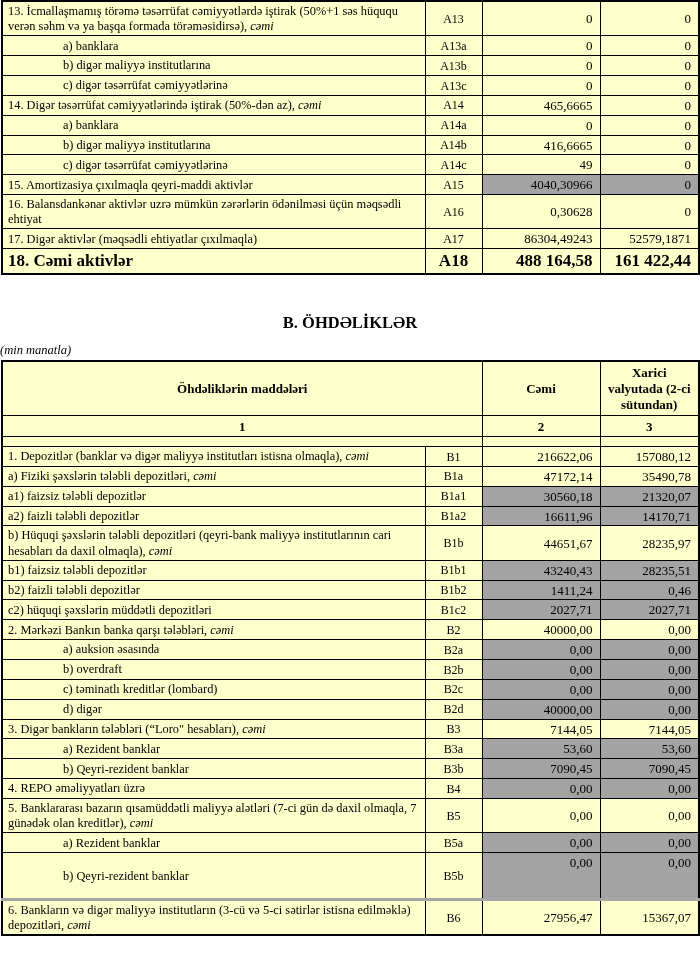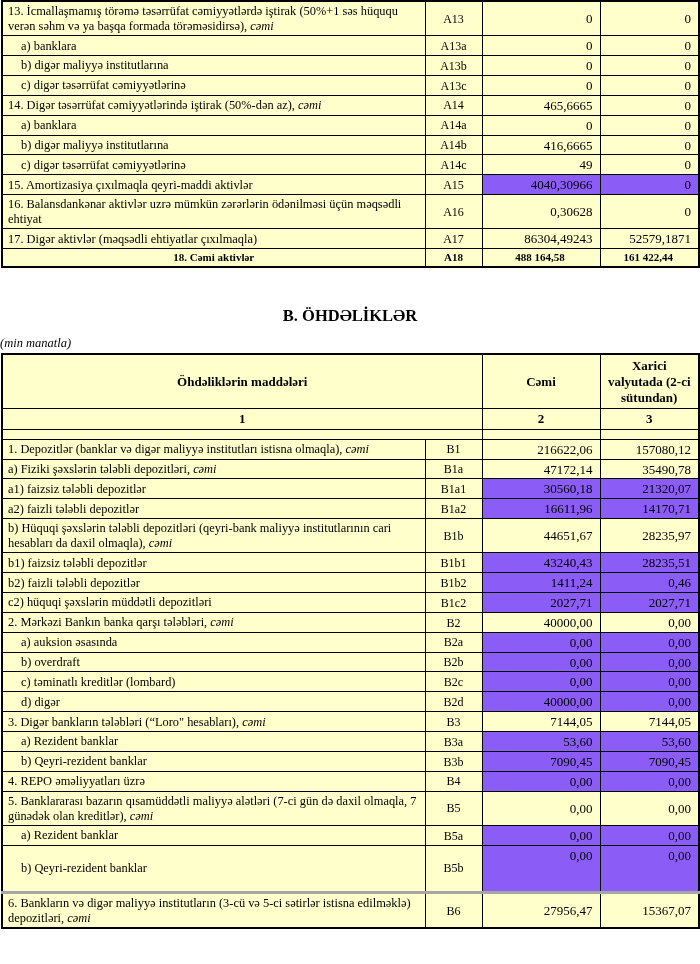--- a/index.html
+++ b/index.html
@@ -25,25 +25,25 @@
     background:#ffffcc;
     padding:2px 5px 1px 5px;
     font-size:12.4px;
     line-height:1.22;
     vertical-align:middle;
     overflow:hidden;
   }
   td.c-label{text-align:left;}
   td.lv1{}
   td.lv2{}
-  td.lv3{padding-left:18px;margin-left:20px;}
+  td.lv3{padding-left:60px;margin-left:20px;}
   td.c-code{text-align:center;font-size:12px;}
   td.c-val{text-align:right;font-size:13px;padding-right:7px;}
-  td.white{background:#8b5cf6;}
-  tr.bold td{font-weight:bold;font-size:11px;text-align:center;}
+  td.white{background:#a3a3a3;}
+  tr.bold td{font-weight:bold;font-size:17px;}
   tr.tall td{height:42px;border-bottom:3px solid #a6a6a6;}
   tr.tall td.c-val{vertical-align:top;}
   thead th{font-weight:bold;text-align:center;font-size:13px;}
   th.h-main{height:50px;}
   th.h-num{height:17px;}
   th.h-thin{height:9px;padding:0;font-size:1px;line-height:1px;}
   .titleB{
     text-align:center;
     font-weight:bold;
     font-size:16.5px;

